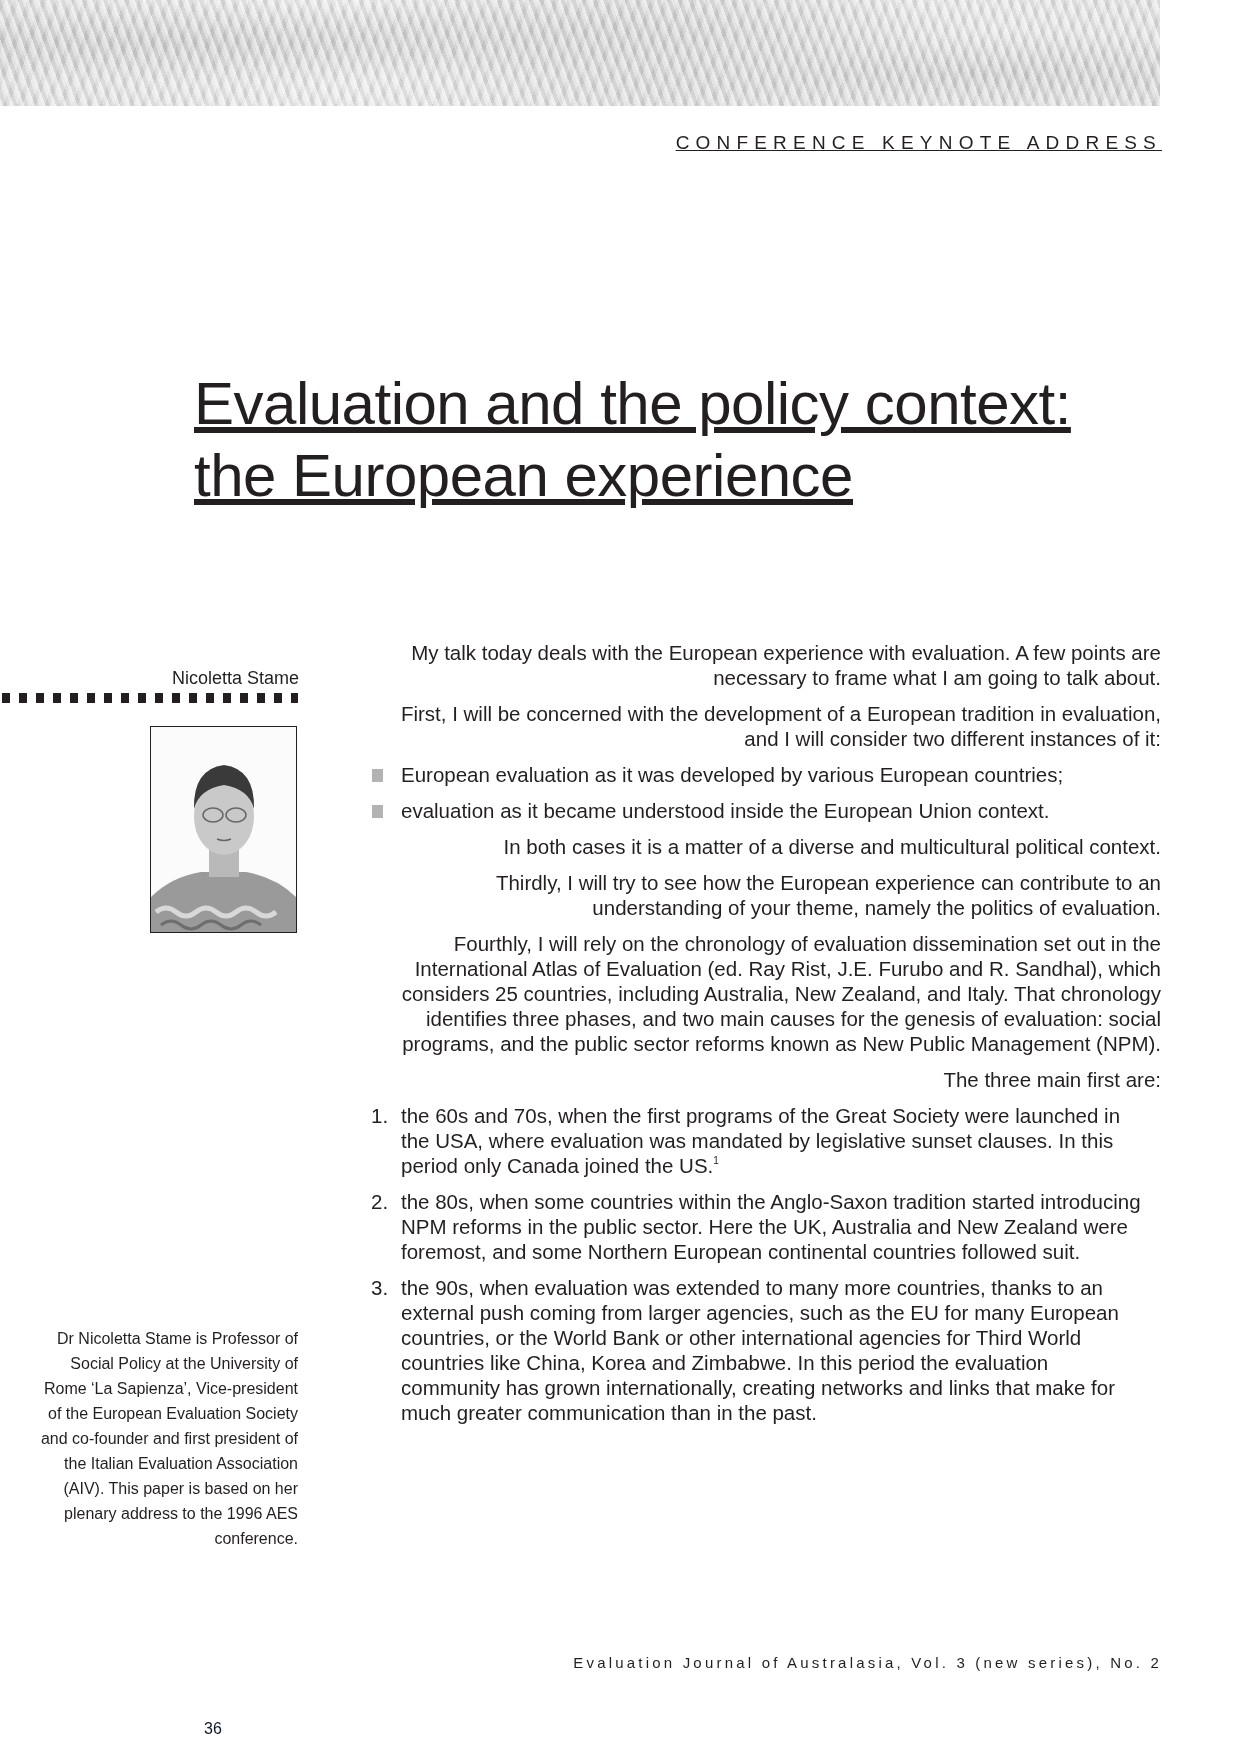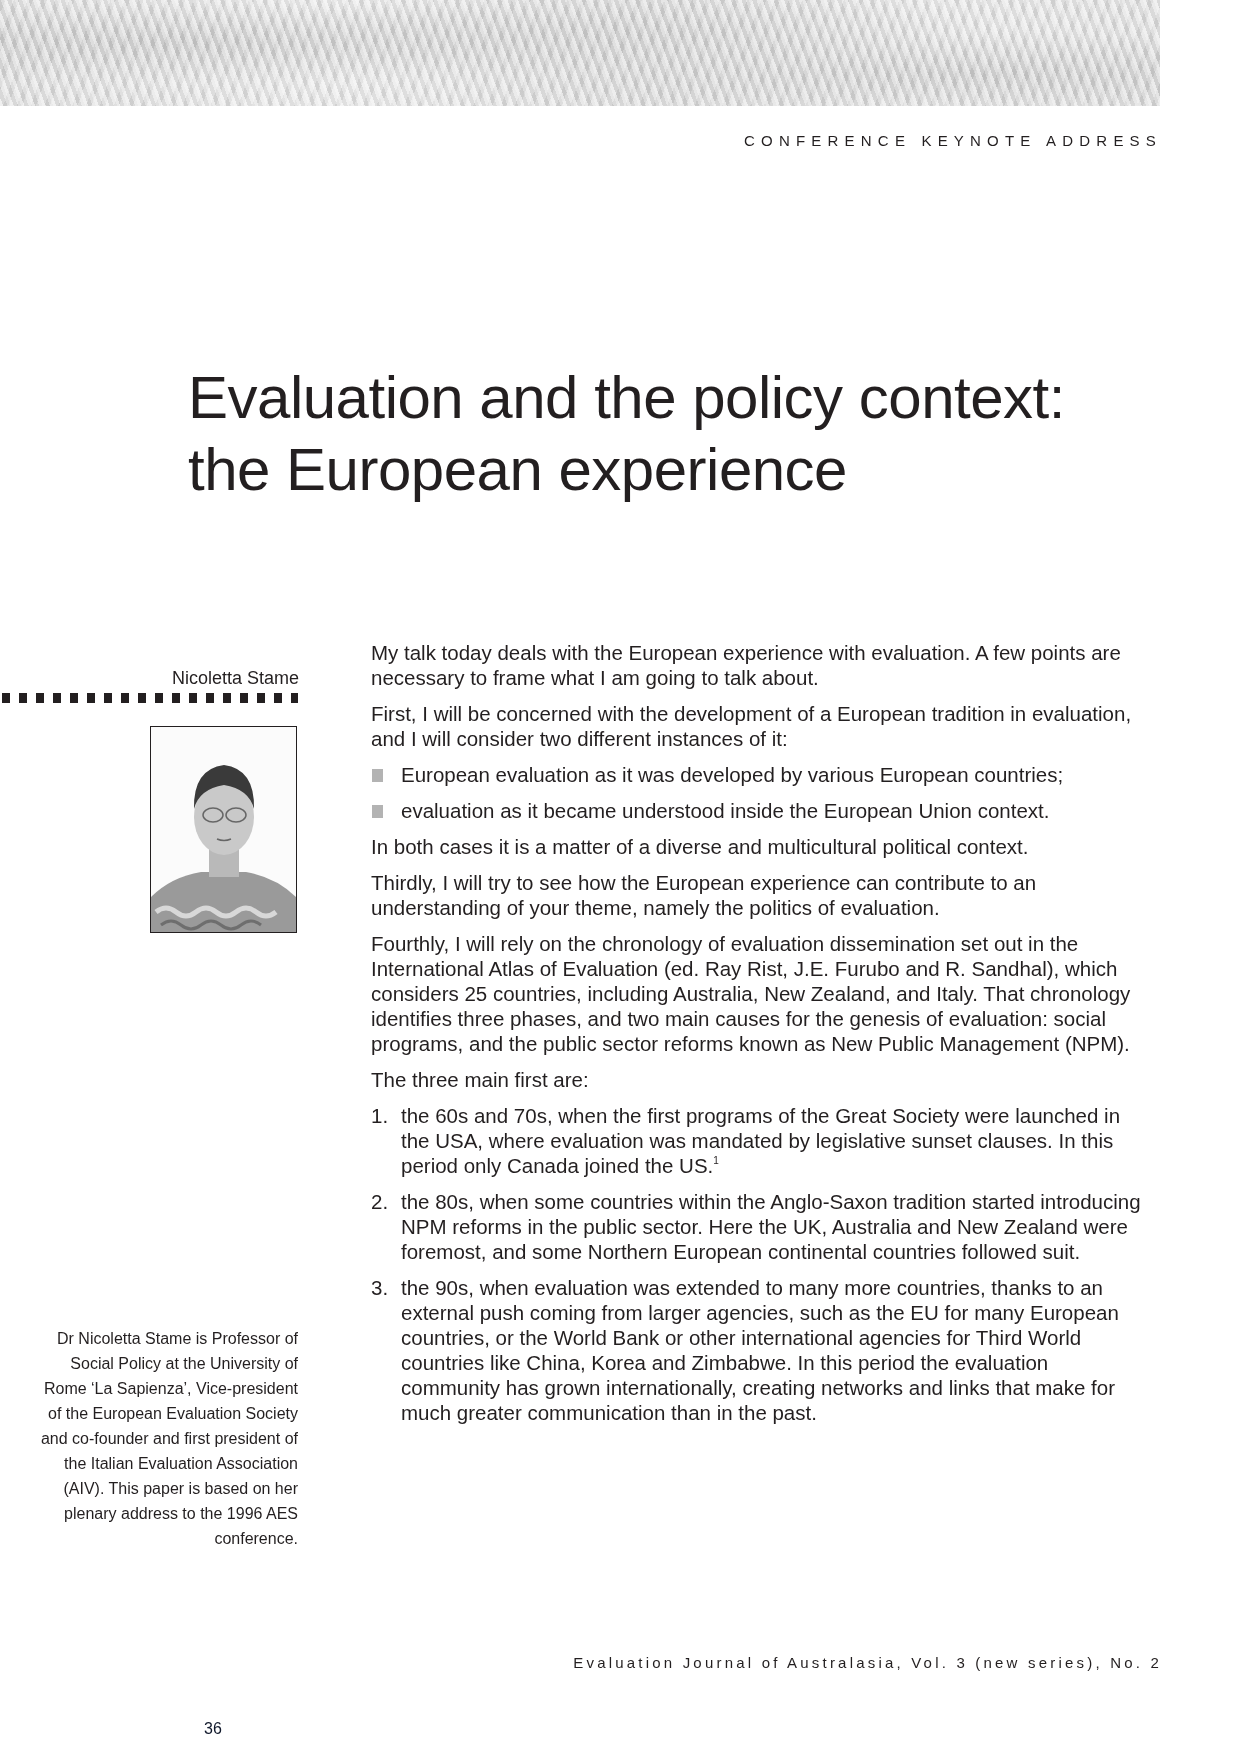--- a/index.html
+++ b/index.html
@@ -9,26 +9,27 @@
     background:
       repeating-linear-gradient(70deg, rgba(255,255,255,0.55) 0 3px, rgba(200,200,200,0.25) 3px 7px, rgba(255,255,255,0.35) 7px 10px),
       repeating-linear-gradient(110deg, rgba(160,160,160,0.18) 0 5px, rgba(255,255,255,0.2) 5px 13px),
       radial-gradient(ellipse at 15% 40%, #bdbdbd 0%, rgba(190,190,190,0) 45%),
       radial-gradient(ellipse at 55% 30%, #c4c4c4 0%, rgba(200,200,200,0) 40%),
       radial-gradient(ellipse at 85% 70%, #bfbfbf 0%, rgba(200,200,200,0) 40%),
       linear-gradient(90deg, #d6d6d6, #e2e2e2 30%, #d2d2d2 55%, #e0e0e0 80%, #d8d8d8);
   }
   .section-label {
     position: absolute; right: 78px; top: 132px;
-    font-size: 15px; letter-spacing: 6.2px; color: #231f20;
+    font-size: 19px; letter-spacing: 6.2px; color: #231f20; text-decoration: underline;
   }
   .title {
     position: absolute; left: 181px; top: 355px; width: 1000px;
-    font-size: 60px; line-height: 72px; font-weight: normal; margin: 7px; color: #231f20;
+    font-size: 60px; line-height: 72px; font-weight: normal; margin: 13px; color: #231f20;
     letter-spacing: -0.5px;
+    text-decoration: underline;
   }
   .author-name {
     position: absolute; right: 941px; top: 668px;
     font-size: 18px; color: #231f20; text-align: left; white-space: nowrap;
   }
   .dots {
     position: absolute; left: 2px; top: 693px; width: 296px; height: 10px;
     background: repeating-linear-gradient(90deg, #231f20 0 8px, transparent 8px 17px);
   }
   .photo {
@@ -36,21 +37,21 @@
     border: 1.5px solid #231f20; background: #fafafa; overflow: hidden;
   }
   .bio {
     position: absolute; left: 40px; top: 1326px; width: 258px;
     text-align: right; font-size: 16px; line-height: 25px; color: #231f20;
   }
   .main {
     position: absolute; left: 371px; top: 640px; width: 790px;
     font-size: 20.5px; line-height: 25px; color: #231f20;
   }
-  .main p { margin: 0 0 11px 0; }
+  .main p { margin: 0 0 11px 16px; text-align: right; }
   .bullet, .num { position: relative; padding-left: 30px; margin: 0 8px 11px 0; }
   .bullet .sq {
     position: absolute; left: 1px; top: 7px; width: 11px; height: 13px; background: #b3b3b3;
   }
   .num .n { position: absolute; left: 0; top: 0; }
   sup { font-size: 10px; vertical-align: 9px; line-height: 0; }
   .page-num {
     position: absolute; left: 204px; top: 1720px; font-size: 16px; color: #0f172a;
   }
   .footer-journal {

